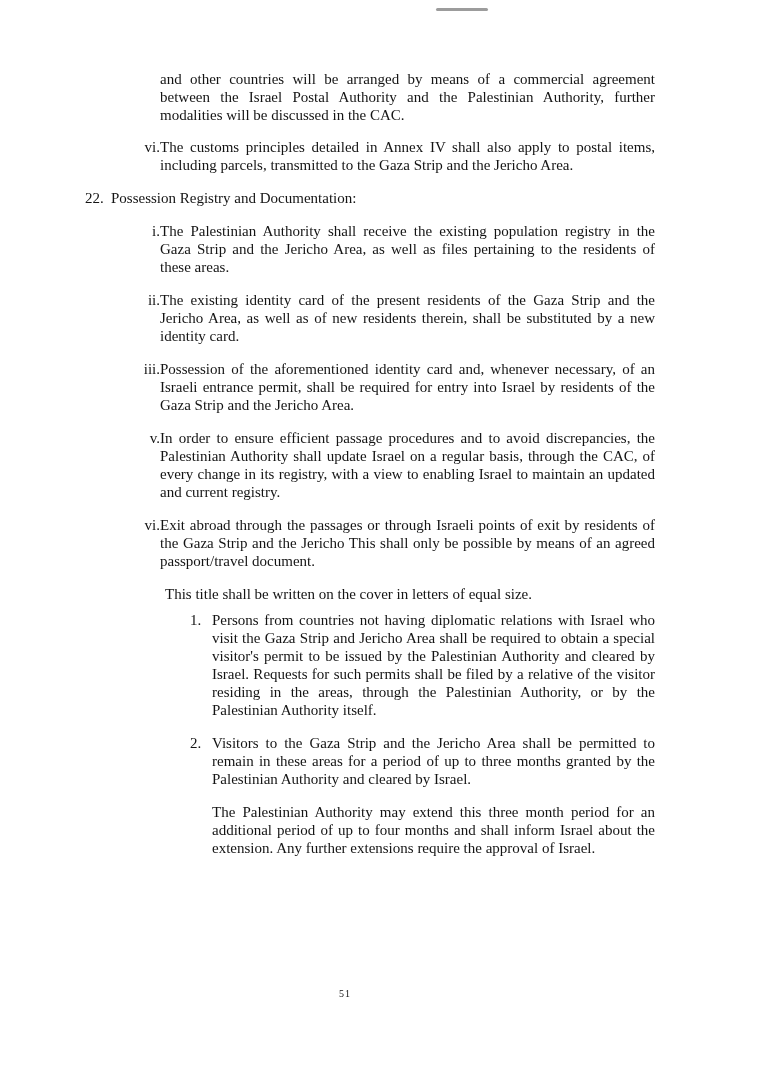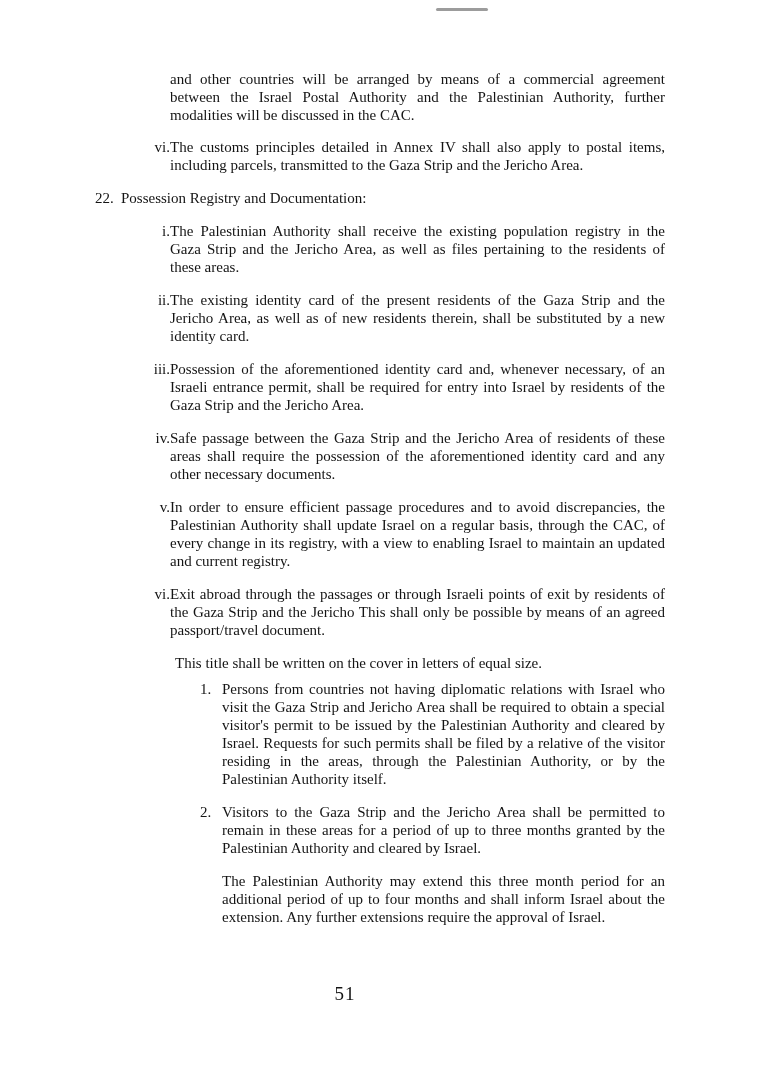--- a/index.html
+++ b/index.html
@@ -26,21 +26,21 @@
     left: 436px;
     width: 52px;
     height: 3px;
     background: #4a4a4a;
     opacity: 0.55;
     border-radius: 2px;
   }
   .content {
     position: absolute;
     top: 70px;
-    left: 95px;
+    left: 85px;
     width: 570px;
   }
   .para {
     margin: 0 0 14px 0;
     text-align: justify;
   }
   .hang-body {
     margin-left: 75px;
     width: 495px;
   }
@@ -81,21 +81,21 @@
   .extension {
     margin-left: 127px;
     width: 443px;
   }
   .page-number {
     position: absolute;
     top: 985px;
     left: 95px;
     width: 500px;
     text-align: center;
-    font-size: 19px;
+    font-size: 10px;
     letter-spacing: 1px;
   }
 </style>
 </head>
 <body>
 
 <div class="page">
   <div class="scan-artifact"></div>
 
   <div class="content">
@@ -120,24 +120,20 @@
     <div class="list-item level-roman">
       <span class="marker">ii.</span>
       <span class="item-text">The existing identity card of the present residents of the Gaza Strip and the Jericho Area, as well as of new residents therein, shall be substituted by a new identity card.</span>
     </div>
 
     <div class="list-item level-roman">
       <span class="marker">iii.</span>
       <span class="item-text">Possession of the aforementioned identity card and, whenever necessary, of an Israeli entrance permit, shall be required for entry into Israel by residents of the Gaza Strip and the Jericho Area.</span>
     </div>
 
-    <div class="list-item level-roman">
-      <span class="marker">iv.</span>
-      <span class="item-text">Safe passage between the Gaza Strip and the Jericho Area of residents of these areas shall require the possession of the aforementioned identity card and any other necessary documents.</span>
-    </div>
 
     <div class="list-item level-roman">
       <span class="marker">v.</span>
       <span class="item-text">In order to ensure efficient passage procedures and to avoid discrepancies, the Palestinian Authority shall update Israel on a regular basis, through the CAC, of every change in its registry, with a view to enabling Israel to maintain an updated and current registry.</span>
     </div>
 
     <div class="list-item level-roman">
       <span class="marker">vi.</span>
       <span class="item-text">Exit abroad through the passages or through Israeli points of exit by residents of the Gaza Strip and the Jericho This shall only be possible by means of an agreed passport/travel document.</span>
     </div>

